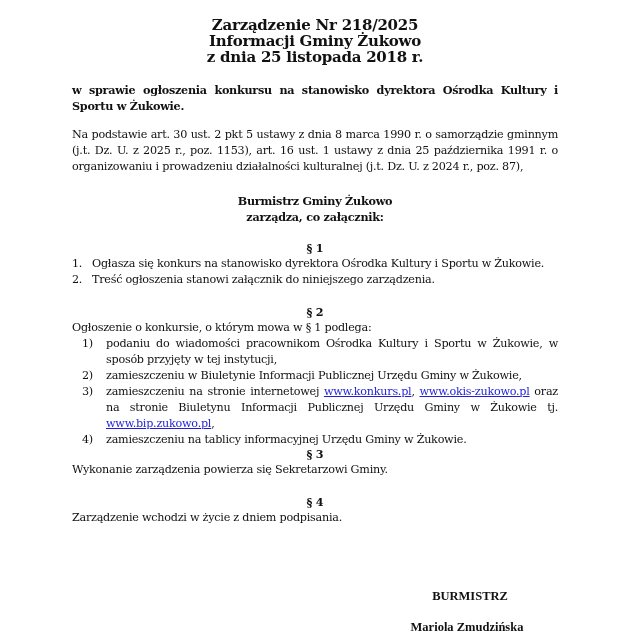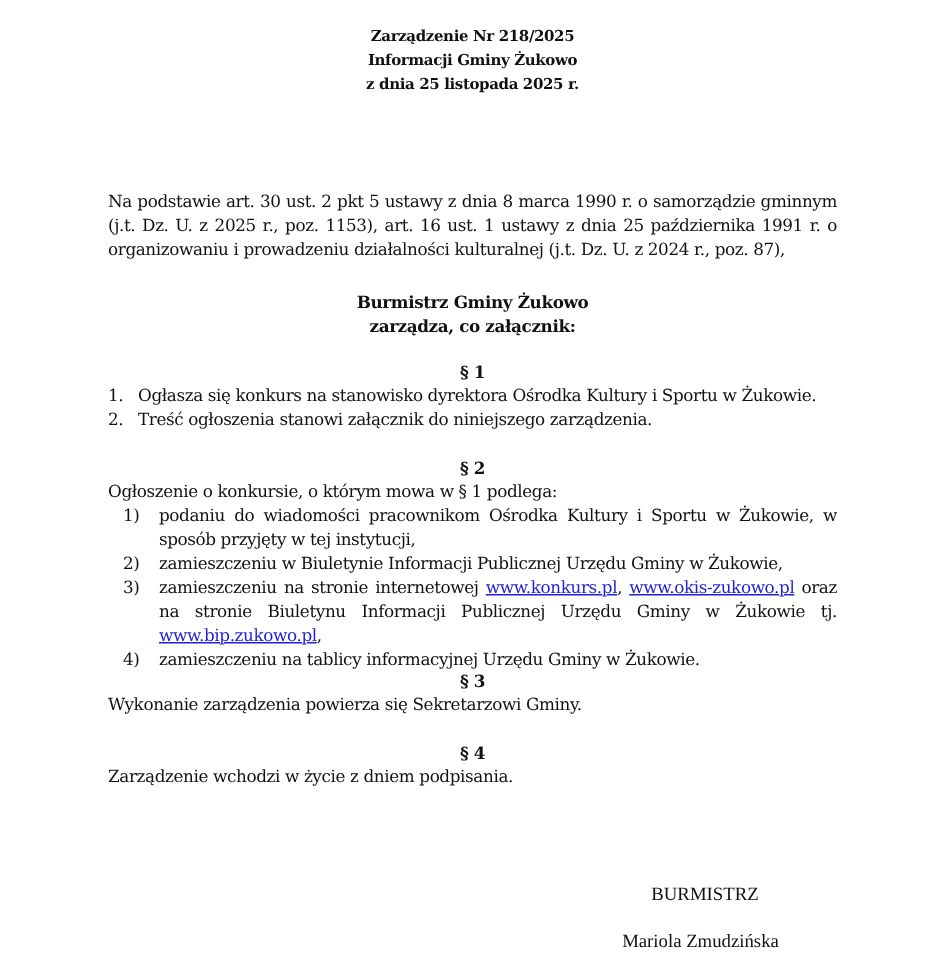--- a/index.html
+++ b/index.html
@@ -3,52 +3,53 @@
   <meta charset="utf-8">
   <style>
     html, body { margin: 0; padding: 0; background: #ffffff; }
     body { width: 629px; height: 641px; overflow: hidden; position: relative;
       font-family: "DejaVu Serif", "Liberation Serif", serif; color: #111111; }
     .page { position: absolute; left: 0; top: 0; width: 629px; height: 641px; }
     .doc { position: absolute; left: 72px; width: 486px; font-size: 11.2px; line-height: 16px; letter-spacing: -0.25px; }
     .center { text-align: center; }
     .bold { font-weight: bold; }
     .justify { text-align: justify; }
-    .header { top: 17px; font-size: 10px; line-height: 16px; }
+    .header { top: 17px; font-size: 15px; line-height: 16px; }
     .subject { top: 82px; }
     .basis { top: 127px; }
     .decree { top: 193px; }
     .p1 { top: 240px; }
     .p2 { top: 304px; }
     .p3 { top: 446px; }
     .p4 { top: 494px; }
     .sect { text-align: center; font-weight: bold; }
     ol.num { list-style: none; margin: 0; padding: 0; }
     ol.num li { position: relative; padding-left: 20px; }
     ol.num li .n { position: absolute; left: 0; }
     ol.paren { list-style: none; margin: 0; padding: 0 0 0 10px; }
     ol.paren li { position: relative; padding-left: 24px; text-align: justify; }
     ol.paren li .n { position: absolute; left: 0; }
     a.link { color: #1f1fd8; text-decoration: underline; }
     .signature { position: absolute; left: 380px; width: 200px; top: 589px;
-      font-family: "Liberation Serif", "DejaVu Serif", serif; font-weight: normal; font-size: 12.5px; text-align: center; }
+      font-family: "Liberation Serif", "DejaVu Serif", serif; font-weight: bold; font-size: 12.5px; text-align: center; }
     .signature .title { margin-left: -20px; }
     .signature .name { margin-top: 16px; margin-left: -26px; }
   </style>
 </head>
 <body>
 
 <div class="page">
 
   <div class="doc header center bold">
     <div>Zarządzenie Nr 218/2025</div>
     <div>Informacji Gminy Żukowo</div>
-    <div>z dnia 25 listopada 2025 r.</div>
+    <div>z dnia 25 listopada 2018 r.</div>
   </div>
 
+  <div class="doc subject bold justify">w sprawie ogłoszenia konkursu na stanowisko dyrektora Ośrodka Kultury i Sportu w Żukowie.</div>
 
   <div class="doc basis justify">Na podstawie art. 30 ust. 2 pkt 5 ustawy z dnia 8 marca 1990 r. o samorządzie gminnym (j.t. Dz. U. z 2025 r., poz. 1153), art. 16 ust. 1 ustawy z dnia 25 października 1991 r. o organizowaniu i prowadzeniu działalności kulturalnej (j.t. Dz. U. z 2024 r., poz. 87),</div>
 
   <div class="doc decree center bold">
     <div>Burmistrz Gminy Żukowo</div>
     <div>zarządza, co załącznik:</div>
   </div>
 
   <div class="doc p1">
     <div class="sect">§ 1</div>

